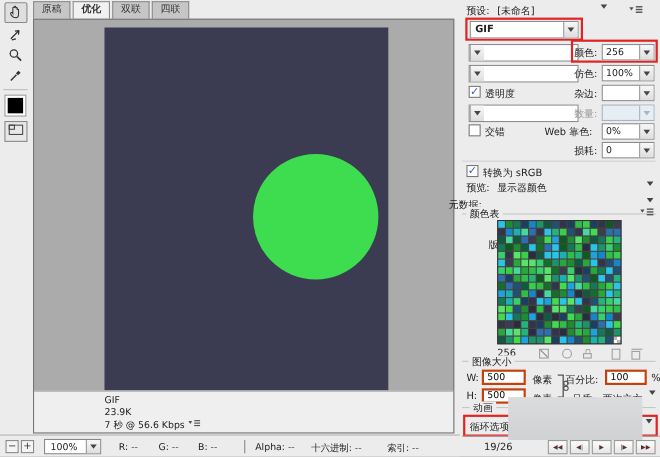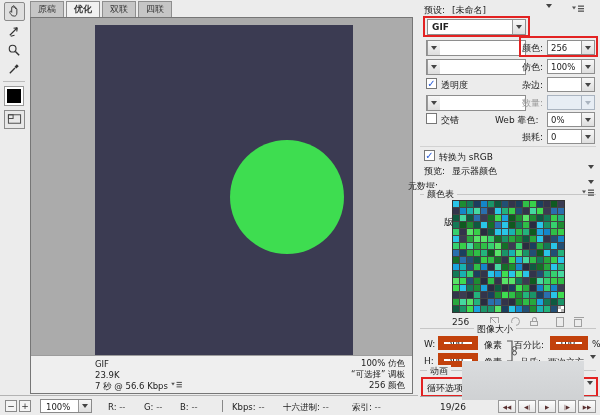--- a/index.html
+++ b/index.html
@@ -68,21 +68,21 @@
   .ci-sq { width:9px; height:9px; border:1px solid #a0a0a0;
            background:linear-gradient(45deg,transparent 44%,#a0a0a0 44%,#a0a0a0 56%,transparent 56%); }
   .ci-circ { width:9px; height:9px; border:1px solid #a0a0a0; border-radius:50%; }
   .ci-lock-b { width:8px; height:5px; border:1px solid #a0a0a0; margin-top:4px; }
   .ci-lock-s { position:absolute; left:2px; top:0; width:5px; height:5px; border:1px solid #a0a0a0; border-bottom:none;
                border-radius:3px 3px 0 0; }
   .ci-page { width:8px; height:10px; border:1px solid #a0a0a0; }
   .ci-trash-b { width:8px; height:8px; border:1px solid #a0a0a0; margin-top:2px; }
   .ci-trash-l { position:absolute; left:0; top:0; width:10px; height:1px; background:#a0a0a0; }
 
-  .field { position:absolute; height:14px; border:6px solid #c2410c; background:#fff; font-size:8.5px;
+  .field { position:absolute; height:14px; border:2px solid #c2410c; background:#fff; font-size:8.5px;
            padding:0 0 0 3px; width:40px; font-family:inherit; }
 
   .fbtn { width:18px; height:13px; border:1px solid #999; background:linear-gradient(#fdfdfd,#e6e6e6);
           font-size:5.5px; color:#5a3030; display:flex; align-items:center; justify-content:center; letter-spacing:0; }
   #frame-row { position:absolute; left:420px; top:396px; width:180px; height:19px; border-top:1px solid #aaa; }
 
   #gray-overlay { left:462px; top:361px; width:122px; height:39px;
                   background:linear-gradient(#dadcde,#cfd1d3); z-index:6; }
   .menuicon { display:inline-block; }
 </style>
@@ -151,42 +151,37 @@
       <div class="st-line">23.9K</div>
       <div class="st-line"><span>7 秒 @ 56.6 Kbps</span>
         <span class="menuicon"><svg width="12" height="8" viewBox="0 0 13 9">
               <path d="M0 2h4L2 5z" fill="#555"></path>
               <rect x="6" y="1" width="6" height="1.2" fill="#555"></rect>
               <rect x="6" y="3.5" width="6" height="1.2" fill="#555"></rect>
               <rect x="6" y="6" width="6" height="1.2" fill="#555"></rect>
             </svg></span>
       </div>
     </div>
-    <div id="st-right" class="abs">
-      <div class="st-line">100% 仿色</div>
-      <div class="st-line">“可选择” 调板</div>
-      <div class="st-line">256 颜色</div>
-    </div>
   </div>
 </div>
 
 <div id="bottombar" class="abs">
   <div class="zbtn" style="left:5px;">−</div>
   <div class="zbtn" style="left:19px;">+</div>
   <div id="zoom-select" class="abs">
     <span class="zv">100%</span>
     <span class="spin">
         <span class="tri"></span>
       </span>
   </div>
   <div class="bb-item" style="left:108px;"><span>R:</span> <span class="muted">--</span></div>
   <div class="bb-item" style="left:144px;"><span>G:</span> <span class="muted">--</span></div>
   <div class="bb-item" style="left:180px;"><span>B:</span> <span class="muted">--</span></div>
   <div id="bb-div" class="abs"></div>
-  <div class="bb-item" style="left:232px;"><span>Kbps:</span> <span class="muted">--</span></div>
+  <div class="bb-item" style="left:232px;"><span>Alpha:</span> <span class="muted">--</span></div>
   <div class="bb-item" style="left:283px;"><span>十六进制:</span> <span class="muted">--</span></div>
   <div class="bb-item" style="left:352px;"><span>索引:</span> <span class="muted">--</span></div>
 </div>
 
 <div class="abs lbl" style="left:424px; top:4px;">预设:</div>
 <div class="abs lbl" style="left:452px; top:4px;">[未命名]</div>
 <div class="abs flat-arrow" style="left:546px; top:8px;"><span class="tri"></span></div>
 <div class="abs menuicon" style="left:572px; top:4px;">
   <svg width="13" height="9" viewBox="0 0 13 9">
       <path d="M0 2.5h4L2 5.5z" fill="#555"></path>
@@ -568,21 +563,21 @@
   </div>
 <div class="ct-icon" style="left:556px;">
     <div class="ci-page"></div>
   </div>
 <div class="ct-icon" style="left:574px;">
     <div class="ci-trash-l"></div>
     <div class="ci-trash-b"></div>
   </div>
 
 <div class="hline" style="top:328px; background:#c6c6c6;"></div>
-<div class="abs lbl" style="left:426px; top:323px; background:#ececec; padding:0 3px;margin-left:48px;">图像大小</div>
+<div class="abs lbl" style="left:426px; top:323px; background:#ececec; padding:0 3px;">图像大小</div>
 
 <div class="abs lbl" style="left:424px; top:339px;">W:</div>
 <input class="field abs" style="left: 438px; top: 336px;" readonly="" value="500">
 <div class="abs lbl" style="left:484px; top:339px;">像素</div>
 <div class="abs lbl" style="left:514px; top:339px;">百分比:</div>
 <input class="field abs" style="left: 550px; top: 336px; width: 38px;" readonly="" value="100">
 <div class="abs lbl" style="left:592px; top:339px;">%</div>
 
 <div class="abs lbl" style="left:424px; top:356px;">H:</div>
 <input class="field abs" style="left: 438px; top: 353px;" readonly="" value="500">

